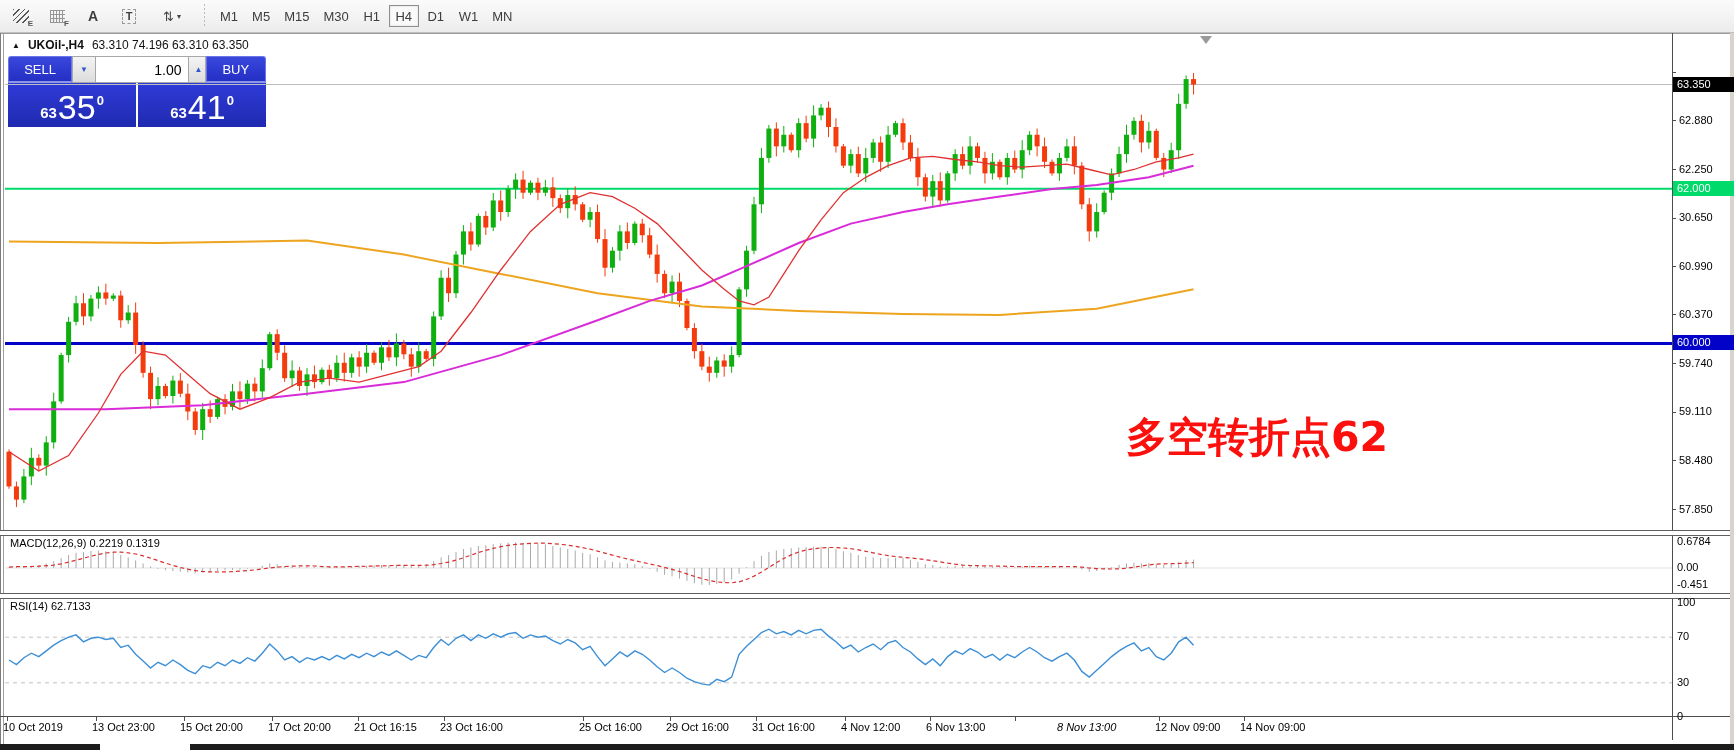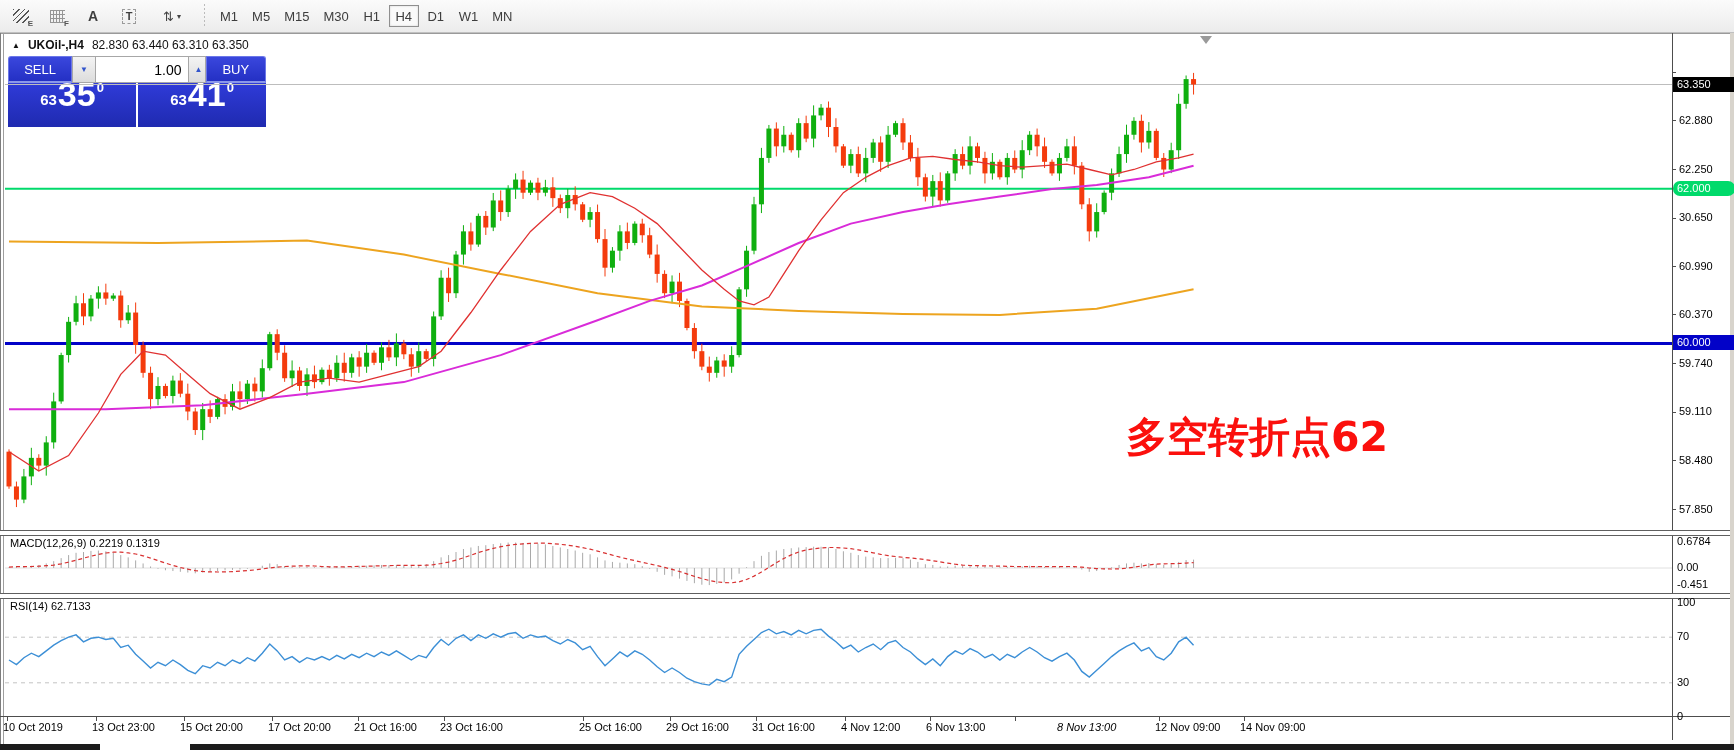--- a/index.html
+++ b/index.html
@@ -49,24 +49,24 @@
   .tp-btn{background:linear-gradient(#3a47dd,#2430c4);border:1px solid #6b77e8;border-bottom:2px solid #8a97ea;
      color:#fff;font-size:13px;font-family:inherit;cursor:default;}
   .tp-sell{width:68px;border-radius:3px 0 0 0;}
   .tp-buy{width:64px;border-radius:0 3px 0 0;}
   .tp-spin{width:24px;background:linear-gradient(#f4f4f4,#dcdcdc);border:1px solid #a7a7a7;color:#3355cc;font-size:8px;cursor:default;}
   .tp-spin.up{width:18px;}
   .tp-vol{width:84px;border:1px solid #a7a7a7;border-left:none;border-right:none;text-align:right;
      font-size:14px;font-family:inherit;color:#000;padding-right:6px;}
   .tp-row2{display:flex;height:44px;margin-top:0;}
   .tp-price{flex:1;background:linear-gradient(#2f3bd8,#1f2ab0);color:#fff;display:flex;align-items:flex-end;
-     justify-content:center;padding-bottom:17px;cursor:default;}
+     justify-content:center;padding-bottom:4px;cursor:default;}
   .tp-price.left{margin-right:2px;}
   .pp-prefix{font-size:15px;font-weight:bold;line-height:1;margin-bottom:3px;}
-  .pp-main{font-size:34px;font-weight:bold;line-height:.9;margin:0 1px;text-align:center;}
+  .pp-main{font-size:34px;font-weight:normal;line-height:.9;margin:0 1px;text-align:center;}
   .pp-sup{font-size:13px;font-weight:bold;line-height:1;margin-bottom:16px;}
 
   
   #main-svg{position:absolute;left:5px;top:33px;}
   #macd-svg{position:absolute;left:5px;top:534px;}
   #rsi-svg{position:absolute;left:5px;top:597px;}
 
   .panel-label{position:absolute;left:10px;font-size:11px;color:#000;}
   .plabel{position:absolute;left:1679px;font-size:11px;color:#000;}
   .ptick{position:absolute;left:1672px;width:4px;height:1px;background:#4d4d4d;}
@@ -127,21 +127,21 @@
   <div class="splitter" style="top:530px"></div>
   <div class="splitter" style="top:593px"></div>
   <div class="axis-bottomline"></div>
   <div class="right-strip"></div>
   <div class="bottom-bar-seg" style="left:0;width:100px"></div>
   <div class="bottom-bar-seg" style="left:190px;width:1544px"></div>
 
   <div class="chart-header">
     <span class="hdr-arrow">▲</span>
     <span class="hdr-title">UKOil-,H4</span>
-    <span>82.830 63.440 63.310 63.350</span>
+    <span>63.310 74.196 63.310 63.350</span>
   </div>
 
   <div class="trade-panel">
     <div class="tp-row1">
       <button class="tp-btn tp-sell">SELL</button>
       <button class="tp-spin">▼</button>
       <input class="tp-vol" value="1.00" style="">
       <button class="tp-spin up">▲</button>
       <button class="tp-btn tp-buy">BUY</button>
     </div>
@@ -678,21 +678,21 @@
       <div class="plabel" style="top: 307.854px;">60.370</div>
       <div class="ptick" style="top: 363.053px;"></div>
       <div class="plabel" style="top: 356.553px;">59.740</div>
       <div class="ptick" style="top: 411.752px;"></div>
       <div class="plabel" style="top: 405.252px;">59.110</div>
       <div class="ptick" style="top: 460.451px;"></div>
       <div class="plabel" style="top: 453.951px;">58.480</div>
       <div class="ptick" style="top: 509.15px;"></div>
       <div class="plabel" style="top: 502.65px;">57.850</div>
       <div class="pbox" style="top: 76.5px; background: rgb(0, 0, 0);">63.350</div>
-      <div class="pbox" style="top: 180.855px; background: rgb(0, 218, 107); border-radius: 7px;">62.000</div>
+      <div class="pbox" style="top: 180.855px; background: rgb(0, 218, 107);">62.000</div>
       <div class="pbox" style="top: 335.455px; background: rgb(2, 2, 200);">60.000</div>
     </div>
   <div id="macd-axis">
       <div class="ilabel" style="top: 535.221px;">0.6784</div>
       <div class="ilabel" style="top: 561px;">0.00</div>
       <div class="ilabel" style="top: 578.138px;">-0.451</div>
     </div>
   <div id="rsi-axis">
       <div class="ilabel" style="top: 596px;">100</div>
       <div class="ilabel" style="top: 630.2px;">70</div>
@@ -702,21 +702,21 @@
   <div id="time-axis">
       <div class="ttick" style="left: 7px;"></div>
       <div class="tlabel" style="left: 3px;">10 Oct 2019</div>
       <div class="ttick" style="left: 96px;"></div>
       <div class="tlabel" style="left: 92px;">13 Oct 23:00</div>
       <div class="ttick" style="left: 184px;"></div>
       <div class="tlabel" style="left: 180px;">15 Oct 20:00</div>
       <div class="ttick" style="left: 272px;"></div>
       <div class="tlabel" style="left: 268px;">17 Oct 20:00</div>
       <div class="ttick" style="left: 358px;"></div>
-      <div class="tlabel" style="left: 354px;">21 Oct 16:00</div>
+      <div class="tlabel" style="left: 354px;">21 Oct 16:15</div>
       <div class="ttick" style="left: 444px;"></div>
       <div class="tlabel" style="left: 440px;">23 Oct 16:00</div>
       <div class="ttick" style="left: 583px;"></div>
       <div class="tlabel" style="left: 579px;">25 Oct 16:00</div>
       <div class="ttick" style="left: 670px;"></div>
       <div class="tlabel" style="left: 666px;">29 Oct 16:00</div>
       <div class="ttick" style="left: 756px;"></div>
       <div class="tlabel" style="left: 752px;">31 Oct 16:00</div>
       <div class="ttick" style="left: 845px;"></div>
       <div class="tlabel" style="left: 841px;">4 Nov 12:00</div>

